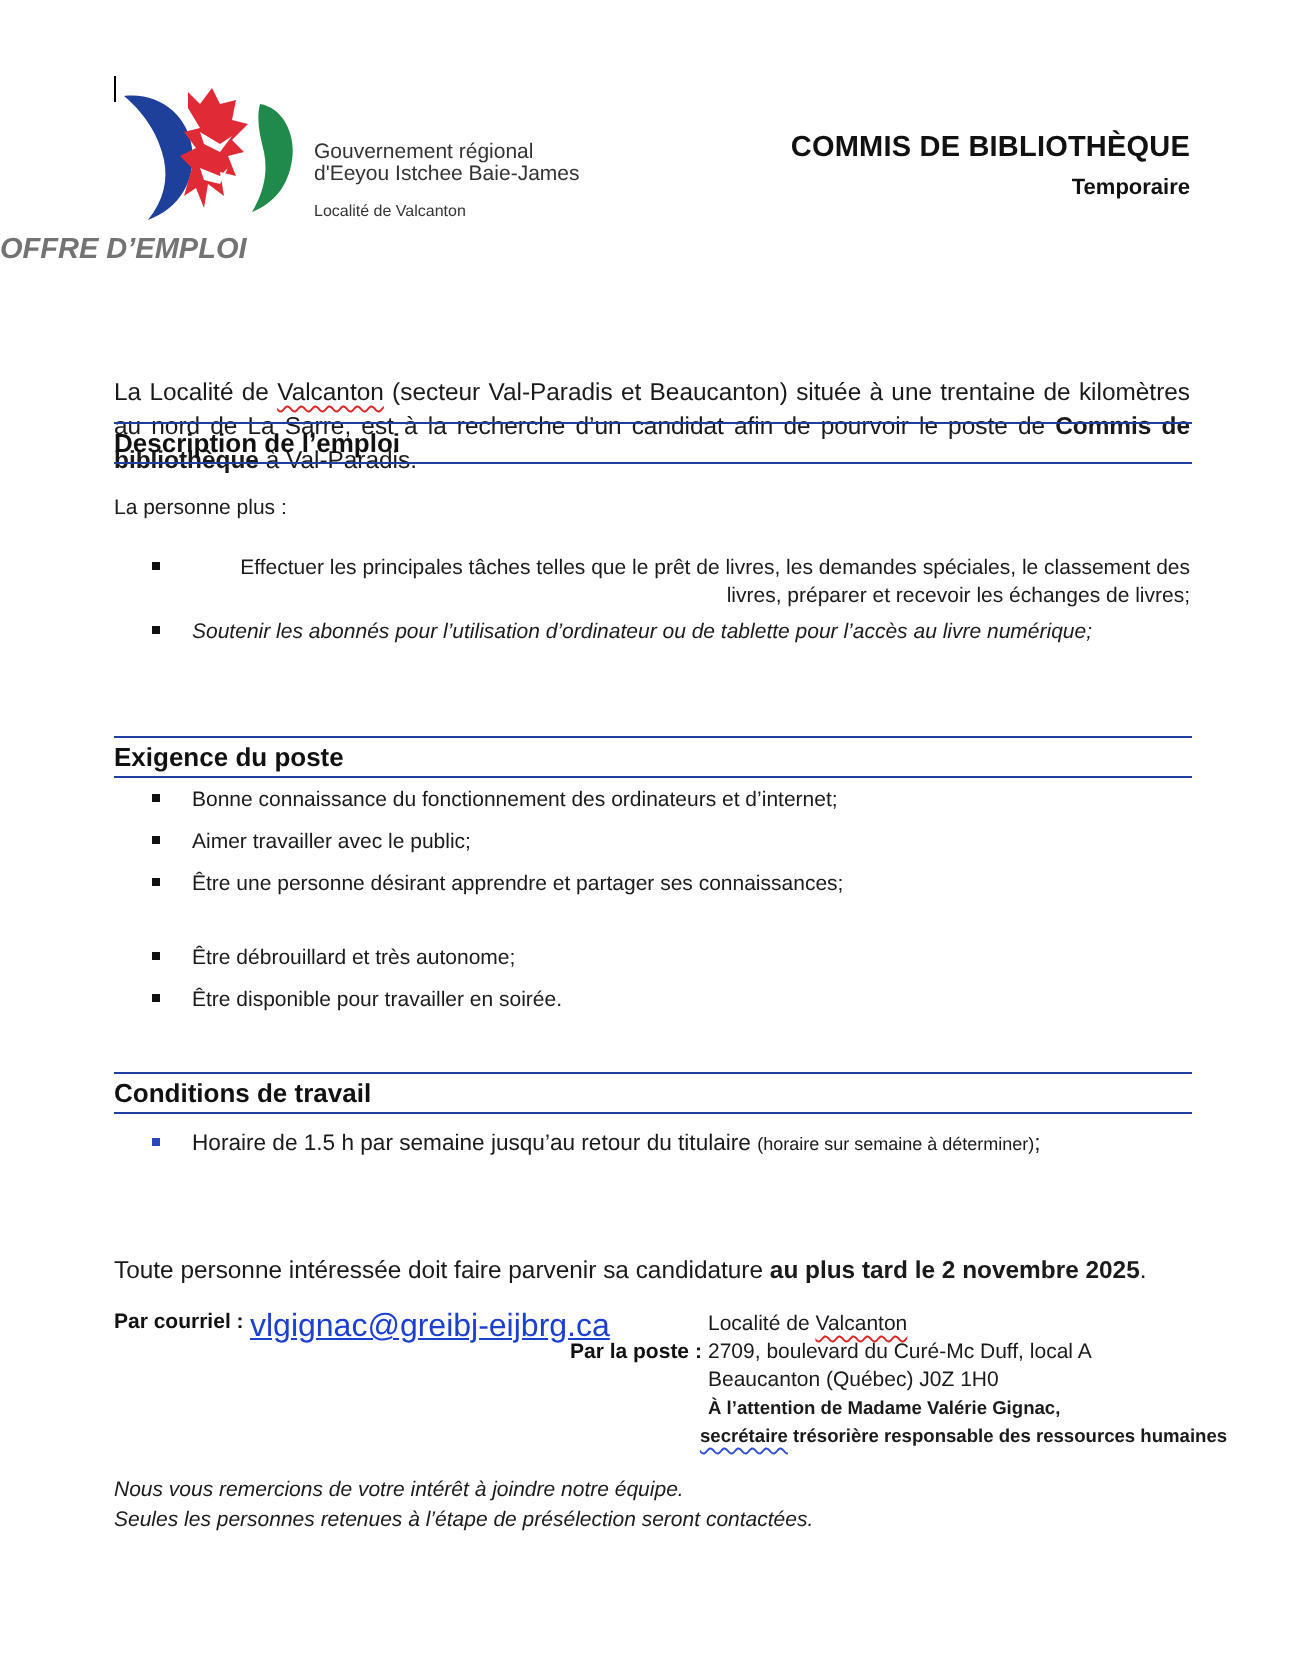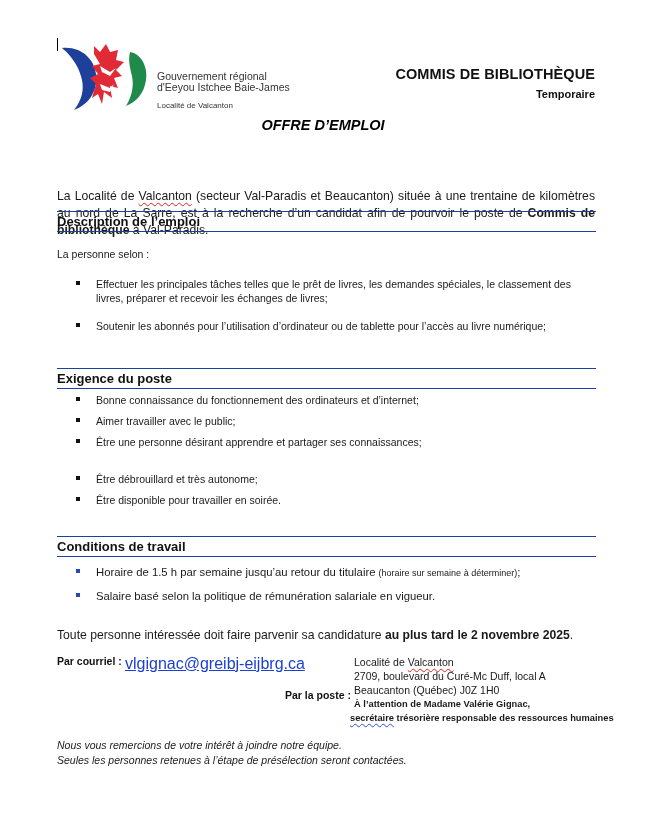--- a/index.html
+++ b/index.html
@@ -5,36 +5,36 @@
   html, body { margin: 0; padding: 0; background: #ffffff; }
   body { width: 646px; height: 827px; position: relative; overflow: hidden;
          font-family: "Liberation Sans", sans-serif; color: #1a1a1a; }
   .abs { position: absolute; }
   .cursor { left: 57px; top: 38px; width: 1px; height: 13px; background: #000; }
   .logo { left: 60px; top: 40px; width: 95px; height: 72px; }
   .org { left: 157px; top: 71px; font-size: 10.5px; line-height: 11px; color: #333; }
   .org .loc { font-size: 8px; margin-top: 7px; display: block; color: #333; }
   .job-title { right: 51px; top: 66px; font-size: 14.5px; font-weight: bold; color: #111; letter-spacing: 0.1px; }
   .job-sub { right: 51px; top: 88px; font-size: 11px; font-weight: bold; color: #111; }
-  .offer { left: 0; width: 646px; text-align: center; top: 117px; font-size: 14.5px; font-weight: bold; font-style: italic; color: #000000; padding-left: 0; }
+  .offer { left: 0; width: 646px; text-align: left; top: 117px; font-size: 14.5px; font-weight: bold; font-style: italic; color: #737373; padding-left: 0; }
   .intro { left: 57px; top: 152px; width: 538px; font-size: 12.2px; line-height: 17px; text-align: justify; color: #1a1a1a; margin-top: 36px; }
   .section-head { left: 57px; width: 539px; border-top: 1.5px solid #1f3fa0; border-bottom: 1.5px solid #1f3fa0; font-size: 13px; font-weight: bold; color: #111; height: 19px; line-height: 19px; padding-left: 0; }
   .lead { left: 57px; top: 248px; font-size: 10.5px; color: #1a1a1a; }
   ul.blist { position: absolute; left: 75px; width: 520px; margin: 0; padding: 0; list-style: none; font-size: 10.5px; color: #1a1a1a; }
   ul.blist li { position: relative; padding-left: 21px; line-height: 14px; }
   ul.blist li .bullet { position: absolute; left: 1px; top: 4px; width: 4px; height: 4px; background: #111; }
   ul.blist.blue li .bullet { background: #2a46b8; }
   ul.blist.cond { font-size: 11.3px; }
   ul.blist.cond .small { font-size: 9px; }
   .deadline { left: 57px; top: 628px; font-size: 12.2px; color: #1a1a1a; }
   .deadline b { font-weight: bold; }
   .contact-label { font-size: 10.5px; font-weight: bold; color: #111; text-align: right; }
   .email-lbl { left: 57px; top: 655px; }
   .email { left: 125px; top: 655px; font-size: 16px; color: #1a3fd1; text-decoration: underline; }
-  .post-lbl { left: 285px; top: 689px; }
+  .post-lbl { left: 285px; top: 670px; }
   .addr { left: 354px; top: 655px; font-size: 10.5px; line-height: 14px; color: #1a1a1a; }
   .addr .b { font-weight: bold; font-size: 9.3px; }
   .addr .sec { margin-left: -4px; }
   .squiggle-red { text-decoration: underline wavy #d22; text-decoration-thickness: 1px; text-underline-offset: 2px; }
   .squiggle-blue { text-decoration: underline wavy #2e4cd6; text-decoration-thickness: 1px; text-underline-offset: 2px; }
   .closing { left: 57px; top: 738px; font-size: 10.5px; line-height: 15px; font-style: italic; color: #1a1a1a; }
 </style>
 </head>
 <body>
 
@@ -55,39 +55,38 @@
 </div>
 
 <div class="abs job-title">COMMIS DE BIBLIOTHÈQUE</div>
 <div class="abs job-sub">Temporaire</div>
 
 <div class="abs offer">OFFRE D’EMPLOI</div>
 
 <div class="abs intro"><span>La Localité de </span><span class="squiggle-red">Valcanton</span><span> (secteur Val-Paradis et Beaucanton) située à une trentaine de kilomètres au nord de La Sarre, est à la recherche d’un candidat afin de pourvoir le poste de </span><b>Commis de bibliothèque</b><span> à Val-Paradis.</span></div>
 
 <div class="abs section-head" style="top:211px;">Description de l’emploi</div>
-<div class="abs lead">La personne selon :</div>
+<div class="abs lead">La personne plus :</div>
 <ul class="blist" style="top:277px;">
-  <li style="margin-bottom:14px;"><span class="bullet"></span><span>Effectuer les principales tâches telles que le prêt de livres, les demandes spéciales, le classement des livres, préparer et recevoir les échanges de livres;</span></li>
-  <li style="margin-bottom:20px;"><span class="bullet"></span><span>Soutenir les abonnés pour l’utilisation d’ordinateur ou de tablette pour l’accès au livre numérique;</span></li>
+  <li style="margin-bottom:4px;text-align:right;"><span class="bullet"></span><span>Effectuer les principales tâches telles que le prêt de livres, les demandes spéciales, le classement des livres, préparer et recevoir les échanges de livres;</span></li>
+  <li style="margin-bottom:20px;font-style:italic;"><span class="bullet"></span><span>Soutenir les abonnés pour l’utilisation d’ordinateur ou de tablette pour l’accès au livre numérique;</span></li>
 </ul>
 
 <div class="abs section-head" style="top:368px;">Exigence du poste</div>
 <ul class="blist" style="top:393px;">
   <li style="margin-bottom:7px;"><span class="bullet"></span><span>Bonne connaissance du fonctionnement des ordinateurs et d’internet;</span></li>
   <li style="margin-bottom:7px;"><span class="bullet"></span><span>Aimer travailler avec le public;</span></li>
   <li style="margin-bottom:23px;"><span class="bullet"></span><span>Être une personne désirant apprendre et partager ses connaissances;</span></li>
   <li style="margin-bottom:7px;"><span class="bullet"></span><span>Être débrouillard et très autonome;</span></li>
   <li><span class="bullet"></span><span>Être disponible pour travailler en soirée.</span></li>
 </ul>
 
 <div class="abs section-head" style="top:536px;">Conditions de travail</div>
 <ul class="blist blue cond" style="top:565px;">
   <li style="margin-bottom:9px;"><span class="bullet"></span><span>Horaire de 1.5 h par semaine jusqu’au retour du titulaire </span><span class="small">(horaire sur semaine à déterminer)</span><span>;</span></li>
-  <li><span class="bullet"></span><span>Salaire basé selon la politique de rémunération salariale en vigueur.</span></li>
 </ul>
 
 <div class="abs deadline"><span>Toute personne intéressée doit faire parvenir sa candidature </span><b>au plus tard le 2 novembre 2025</b><span>.</span></div>
 
 <div class="abs contact-label email-lbl">Par courriel :</div>
 <a class="abs email">vlgignac@greibj-eijbrg.ca</a>
 
 <div class="abs contact-label post-lbl">Par la poste :</div>
 <div class="abs addr">
   <div><span>Localité de </span><span class="squiggle-red">Valcanton</span></div>

